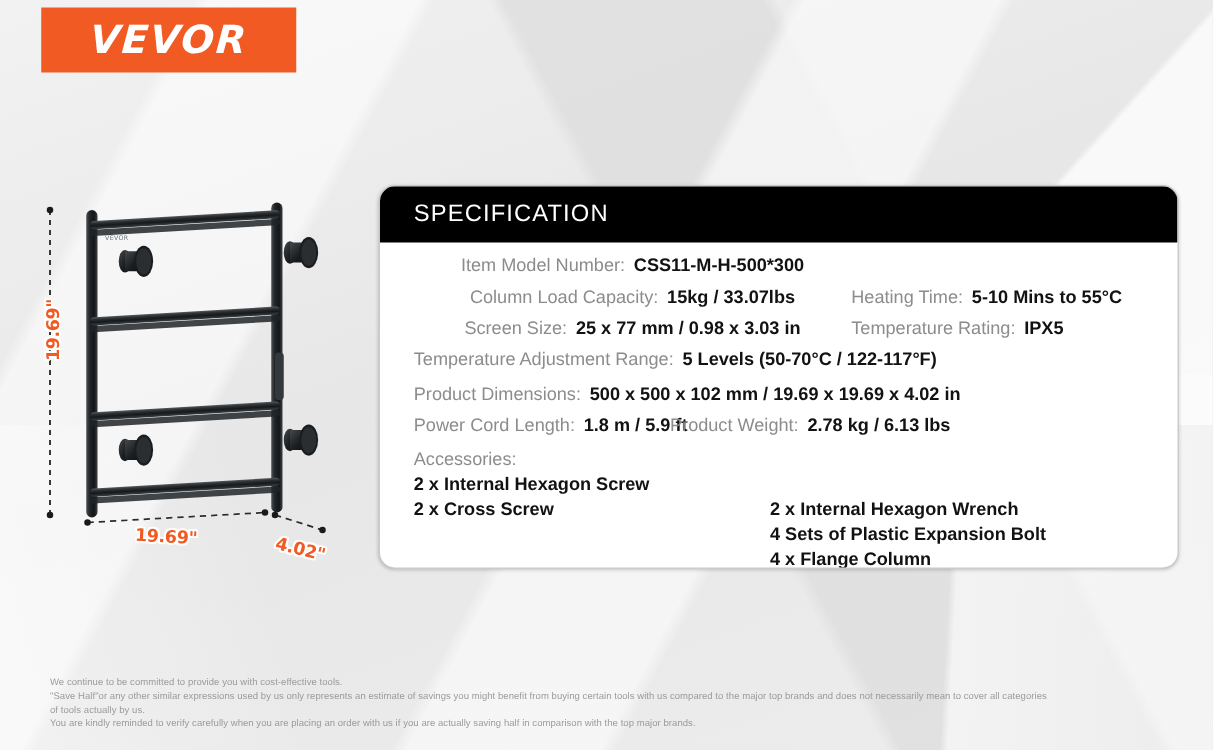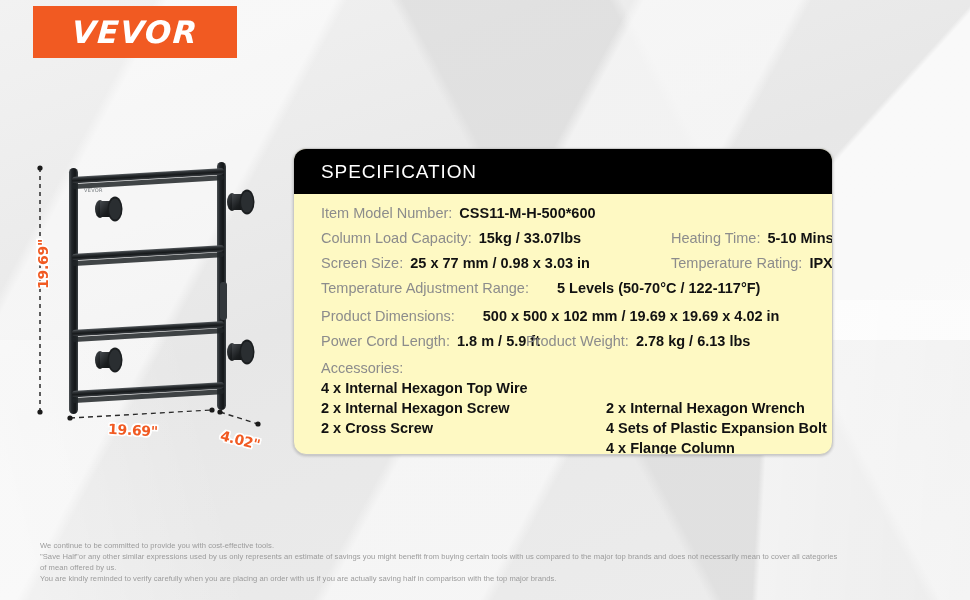--- a/index.html
+++ b/index.html
@@ -119,24 +119,24 @@
     transform: rotate(3deg);
   }
   #dim-depth-label {
     left: 198px; top: 272px;
     transform: rotate(14deg);
   }
 
   
   #spec-panel {
     position: absolute;
-    left: 293px; top: 148px;
-    width: 540px; height: 307px;
+    left: 303px; top: 148px;
+    width: 640px; height: 307px;
     border-radius: 13px;
-    background: #fef9c3;
+    background: #ffffff;
     box-shadow: 0 1px 3px rgba(0,0,0,0.20);
     overflow: hidden;
     z-index: 5;
     border: 1px solid #c9c9c9;
   }
   #spec-header {
     height: 45px;
     background: #000000;
     display: flex;
     align-items: center;
@@ -159,23 +159,23 @@
     align-items: baseline;
     padding: 0 0 0 27px;
     margin-bottom: 3px;
     min-height: 22px;
   }
   .spec-cell {
     display: flex;
     align-items: baseline;
     white-space: nowrap;
   }
-  .spec-cell.col-left  { width: 350px; flex: 0 0 350px; }
+  .spec-cell.col-left  { width: 350px; flex: 0 0 350px; justify-content: center; }
   .spec-cell.col-right { flex: 1 1 auto; }
-  .spec-cell.full      { flex: 1 1 auto; gap: 21px; }
+  .spec-cell.full      { flex: 1 1 auto; }
 
   .spec-key {
     color: #8c8c8c;
     font-family: "Liberation Sans", sans-serif;
     font-size: 14.5px;
     font-weight: 400;
     margin-right: 7px;
   }
   .spec-val {
     color: #121212;
@@ -346,21 +346,21 @@
 
   <div id="spec-header">
     <span class="title">SPECIFICATION</span>
   </div>
 
   <div id="spec-body">
 
     <div class="spec-row">
       <div class="spec-cell col-left">
         <span class="spec-key">Item Model Number:</span>
-        <span class="spec-val">CSS11-M-H-500*600</span>
+        <span class="spec-val">CSS11-M-H-500*300</span>
       </div>
     </div>
 
     <div class="spec-row">
       <div class="spec-cell col-left">
         <span class="spec-key">Column Load Capacity:</span>
         <span class="spec-val">15kg / 33.07lbs</span>
       </div>
       <div class="spec-cell col-right">
         <span class="spec-key">Heating Time:</span>
@@ -401,34 +401,33 @@
       <div class="spec-cell col-right" style="padding-left:30px;">
         <span class="spec-key">Product Weight:</span>
         <span class="spec-val">2.78 kg / 6.13 lbs</span>
       </div>
     </div>
 
     <div id="accessories-block">
       <div id="accessories-title">Accessories:</div>
       <div id="accessories-grid">
         <div class="acc-col left">
-          <div class="acc-item">4 x Internal Hexagon Top Wire</div>
           <div class="acc-item">2 x Internal Hexagon Screw</div>
           <div class="acc-item">2 x Cross Screw</div>
         </div>
         <div class="acc-col right">
           <div class="acc-spacer"></div>
           <div class="acc-item">2 x Internal Hexagon Wrench</div>
           <div class="acc-item">4 Sets of Plastic Expansion Bolt</div>
           <div class="acc-item">4 x Flange Column</div>
         </div>
       </div>
     </div>
 
   </div>
 </div>
 
 <div id="footer">
   <p>We continue to be committed to provide you with cost-effective tools.</p>
   <p>"Save Half"or any other similar expressions used by us only represents an estimate of savings you might benefit from buying certain tools with us compared to the major top brands and does not necessarily mean to cover all categories</p>
-  <p>of mean offered by us.</p>
+  <p>of tools actually by us.</p>
   <p>You are kindly reminded to verify carefully when you are placing an order with us if you are actually saving half in comparison with the top major brands.</p>
 </div>
 
 </body></html>

